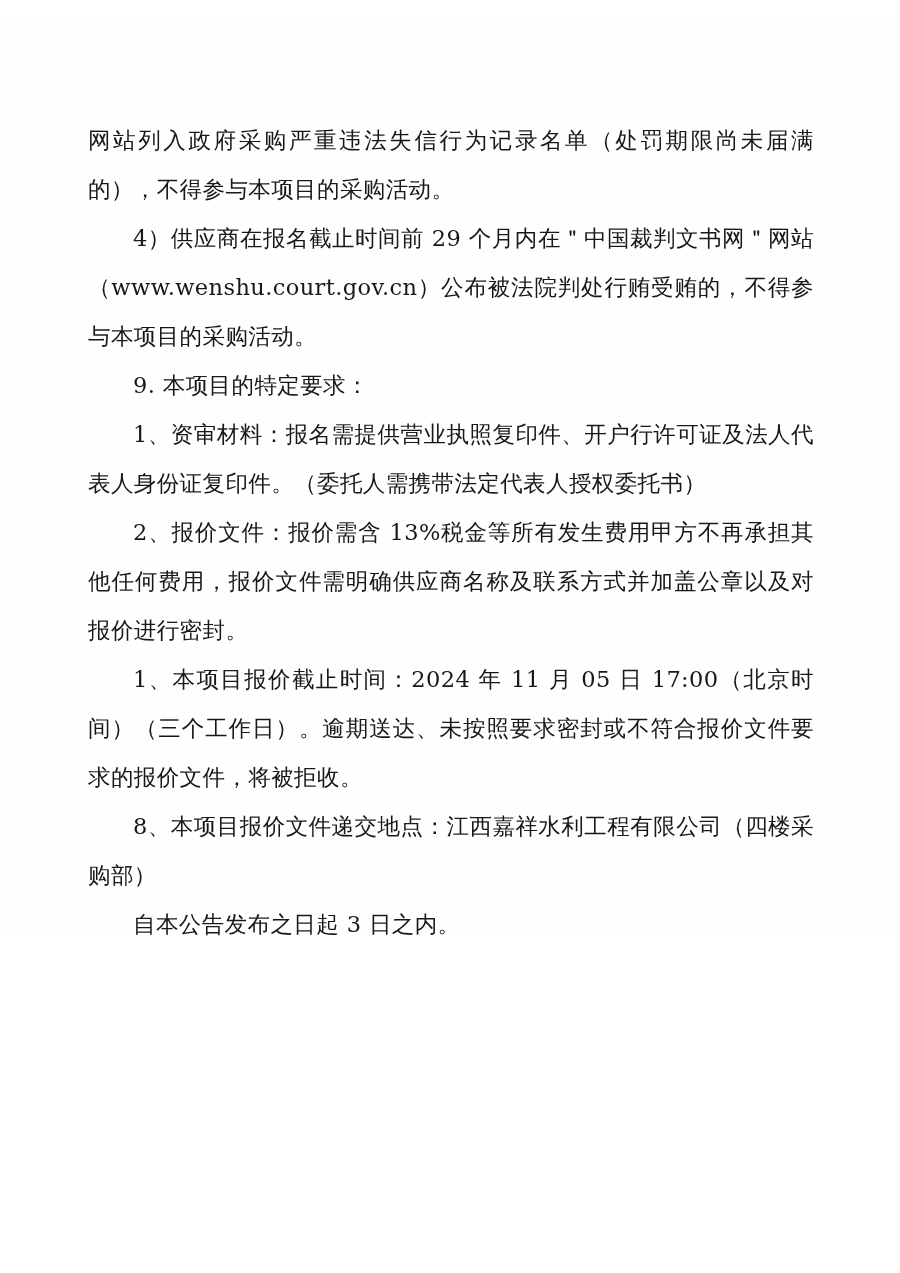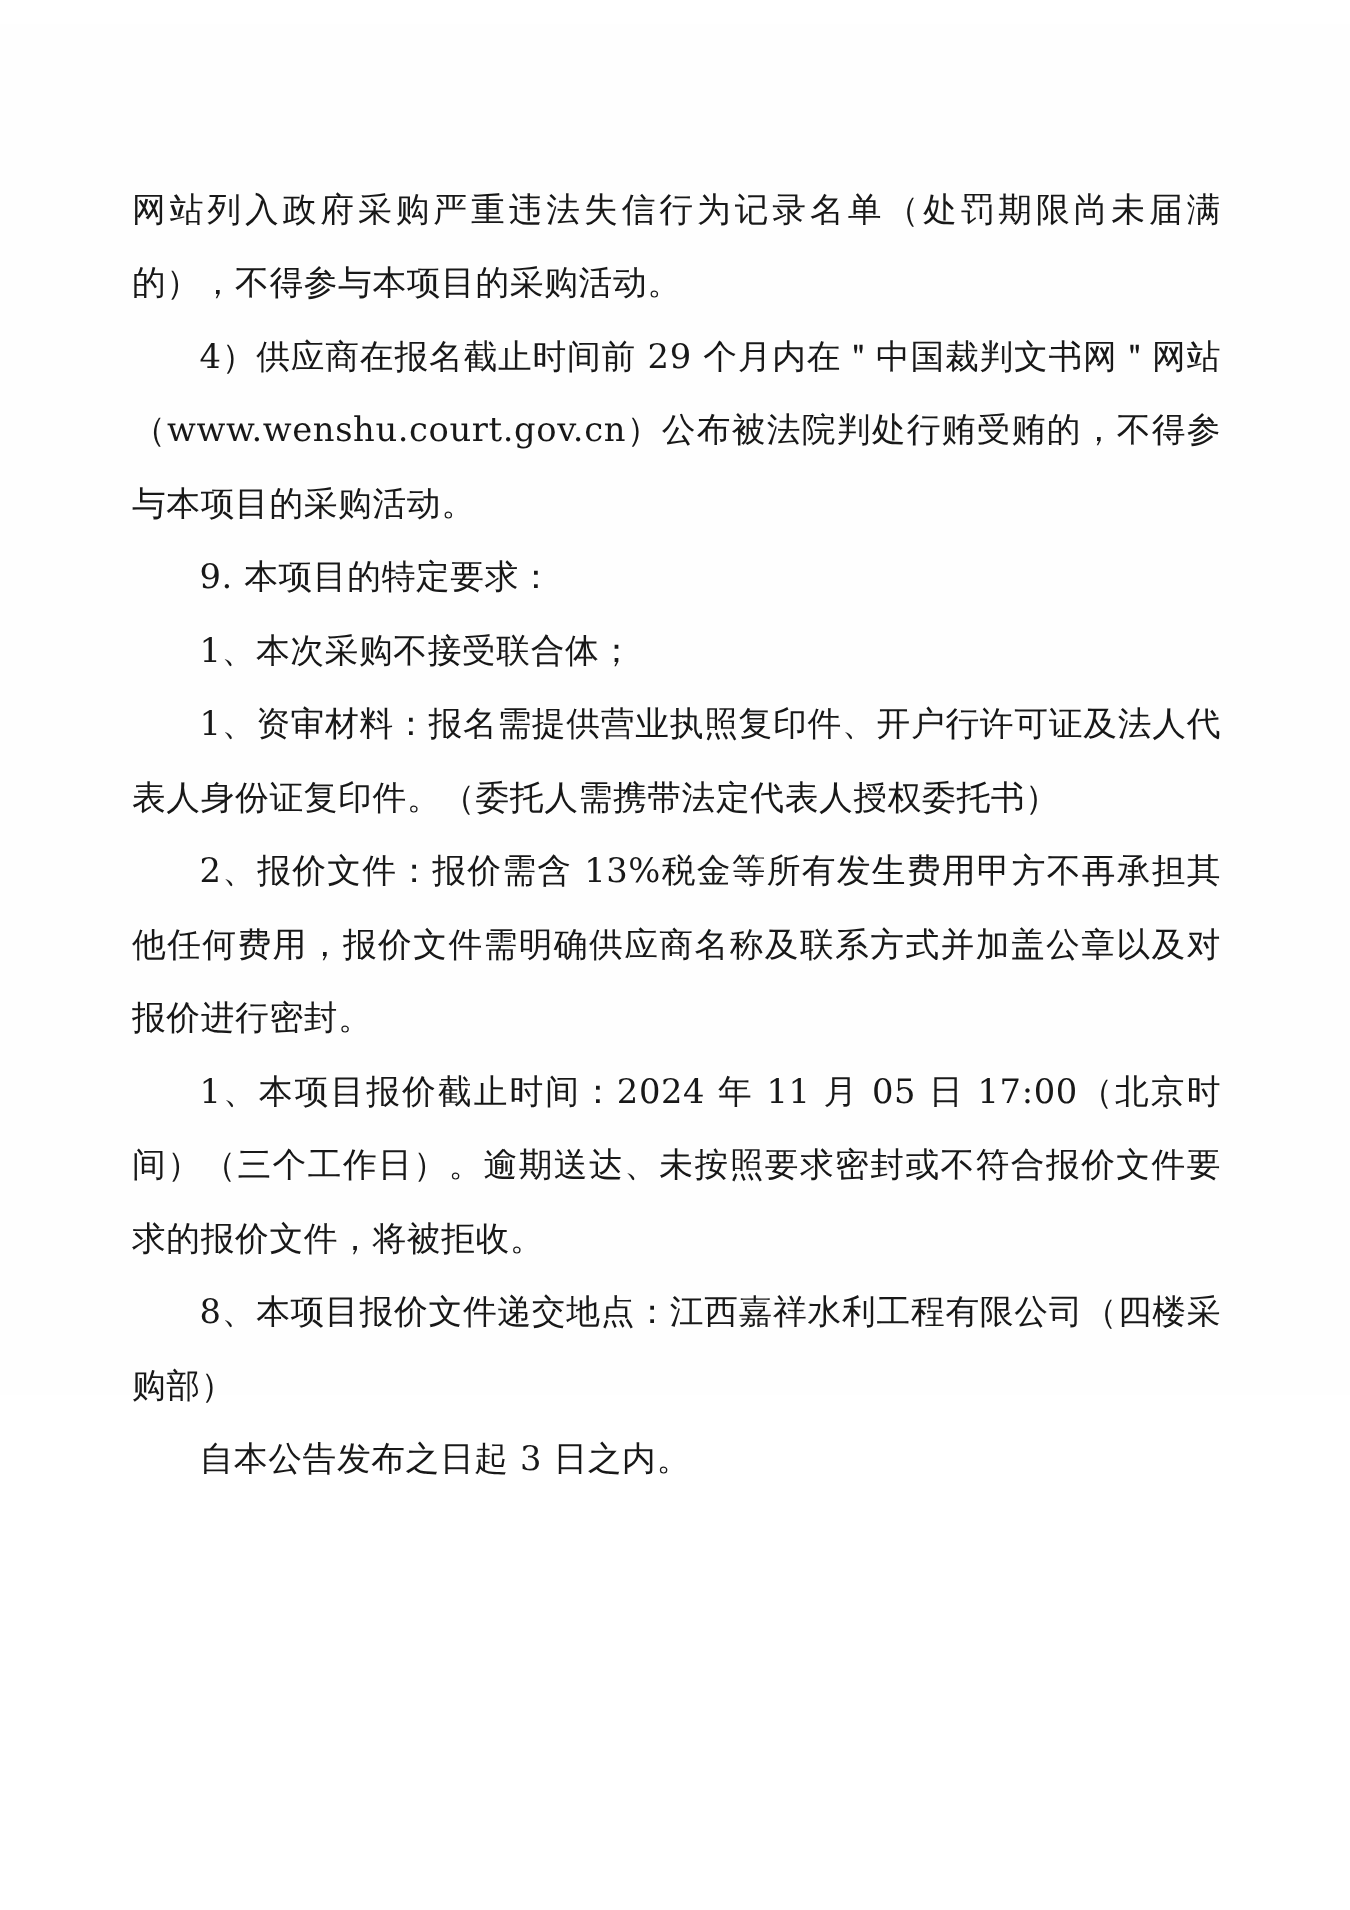--- a/index.html
+++ b/index.html
@@ -48,20 +48,19 @@
   }
 </style>
 </head>
 <body>
 
 <div class="page">
   <div class="content">
     <p class="para noindent">网站列入政府采购严重违法失信行为记录名单（处罚期限尚未届满的），不得参与本项目的采购活动。</p>
     <p class="para indent">4）供应商在报名截止时间前 29 个月内在＂中国裁判文书网＂网站（www.wenshu.court.gov.cn）公布被法院判处行贿受贿的，不得参与本项目的采购活动。</p>
     <p class="para indent">9. 本项目的特定要求：</p>
-    <p class="para indent">1、本次采购不接受联合体；</p>
     <p class="para indent">1、资审材料：报名需提供营业执照复印件、开户行许可证及法人代表人身份证复印件。（委托人需携带法定代表人授权委托书）</p>
     <p class="para indent">2、报价文件：报价需含 13%税金等所有发生费用甲方不再承担其他任何费用，报价文件需明确供应商名称及联系方式并加盖公章以及对报价进行密封。</p>
     <p class="para indent">1、本项目报价截止时间：2024 年 11 月 05 日 17:00（北京时间）（三个工作日）。逾期送达、未按照要求密封或不符合报价文件要求的报价文件，将被拒收。</p>
     <p class="para indent">8、本项目报价文件递交地点：江西嘉祥水利工程有限公司（四楼采购部）</p>
     <p class="para indent">自本公告发布之日起 3 日之内。</p>
   </div>
 </div>
 
 </body></html>

